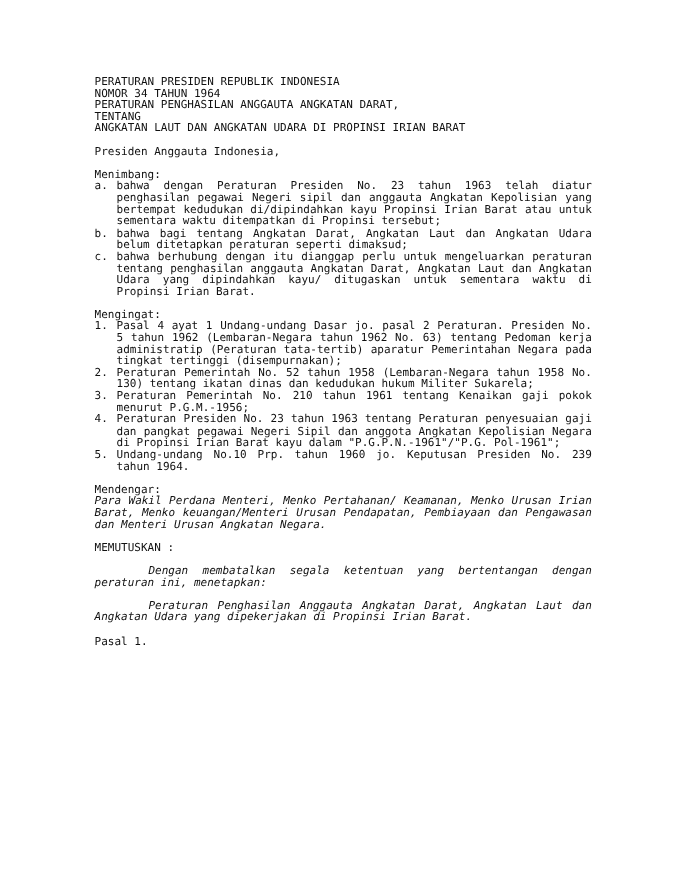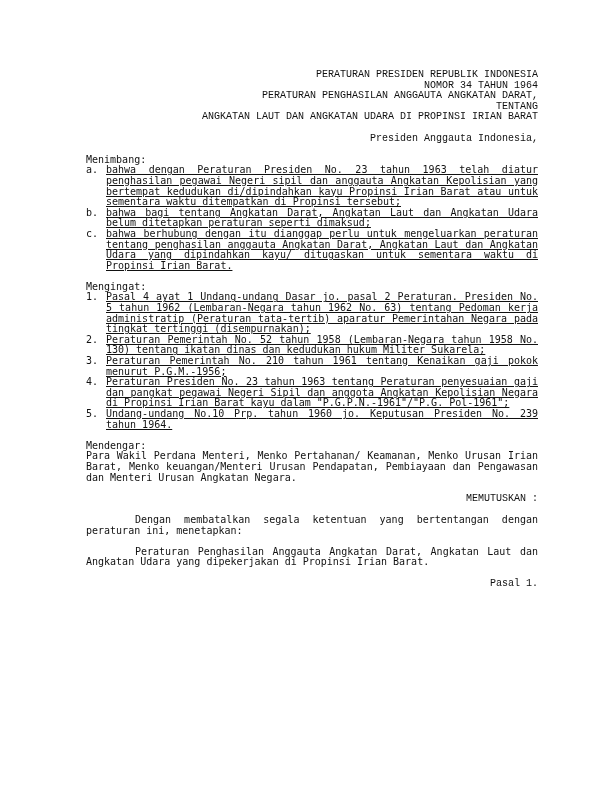--- a/index.html
+++ b/index.html
@@ -2,27 +2,27 @@
 <html><head>
 <meta charset="utf-8">
 <style>
   html, body { margin: 0; padding: 0; background: #ffffff; }
   body { width: 612px; height: 792px; position: relative; overflow: hidden; }
   .page {
     position: absolute; left: 86px; top: 70px; width: 452px;
     font-family: "DejaVu Sans Mono", "Liberation Mono", monospace;
     font-size: 10px; line-height: 10.6px; color: #111111;
   }
-  .center { text-align: right; font-family: Liberation Mono, monospace; }
+  .center { text-align: left; }
   .line { white-space: pre; }
   .gap { height: 10.6px; }
   .item { display: flex; }
   .item .num { width: 20px; flex: 0 0 20px; white-space: pre; }
-  .item .txt { flex: 1; text-align: justify; text-align-last: left; text-decoration: underline; }
-  .para { text-align: justify; }
+  .item .txt { flex: 1; text-align: justify; text-align-last: left; }
+  .para { text-align: justify; font-style: italic; }
   .indent { text-indent: 49px; }
 </style>
 </head>
 <body>
 
 <div class="page">
 
   <div class="center">
     <div class="line">PERATURAN PRESIDEN REPUBLIK INDONESIA</div>
     <div class="line">NOMOR 34 TAHUN 1964</div>

